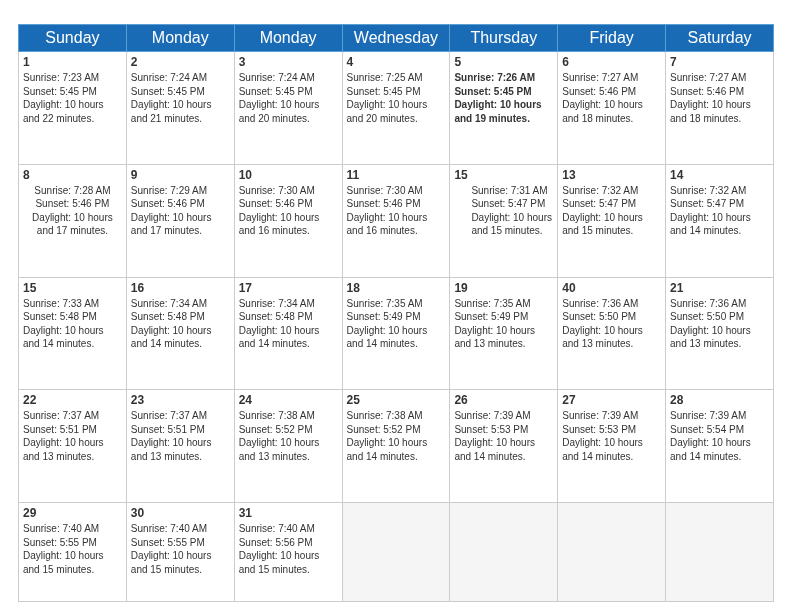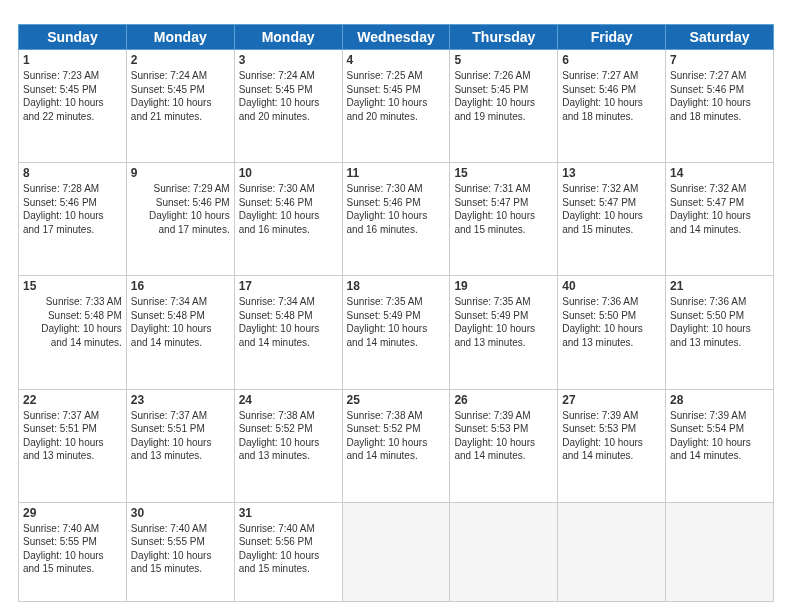--- a/index.html
+++ b/index.html
@@ -56,22 +56,22 @@
       flex: 1;
       border: 1px solid #ccc;
       border-collapse: collapse;
       width: 100%;
       table-layout: fixed;
     }
     .calendar th {
       background-color: #1a6bb5;
       color: white;
       text-align: center;
-      font-size: 14px;
-      font-weight: bold;
+      font-size: 16px;
+      font-weight: normal;
       padding: 4px 2px;
       border: 1px solid #5a9fd4;
     }
     .calendar td {
       vertical-align: top;
       border: 1px solid #ccc;
       padding: 3px 4px;
       font-size: 9.5px;
       color: #333;
       background: #fff;
@@ -139,21 +139,21 @@
           </td>
           <td>
             <span class="day-num">4</span>
             <div class="day-info" style="white-space: pre-line;">Sunrise: 7:25 AM
 Sunset: 5:45 PM
 Daylight: 10 hours
 and 20 minutes.</div>
           </td>
           <td>
             <span class="day-num">5</span>
-            <div class="day-info" style="white-space: pre-line;">Sunrise: 7:26 AM
+            <div class="day-info" style="white-space: pre-line; font-weight: bold;">Sunrise: 7:26 AM
 Sunset: 5:45 PM
 Daylight: 10 hours
 and 19 minutes.</div>
           </td>
           <td>
             <span class="day-num">6</span>
             <div class="day-info" style="white-space: pre-line;">Sunrise: 7:27 AM
 Sunset: 5:46 PM
 Daylight: 10 hours
 and 18 minutes.</div>
@@ -162,49 +162,49 @@
             <span class="day-num">7</span>
             <div class="day-info" style="white-space: pre-line;">Sunrise: 7:27 AM
 Sunset: 5:46 PM
 Daylight: 10 hours
 and 18 minutes.</div>
           </td>
         </tr>
         <tr>
           <td>
             <span class="day-num">8</span>
-            <div class="day-info" style="white-space: pre-line;">Sunrise: 7:28 AM
+            <div class="day-info" style="white-space: pre-line; text-align: center;">Sunrise: 7:28 AM
 Sunset: 5:46 PM
 Daylight: 10 hours
 and 17 minutes.</div>
           </td>
           <td>
             <span class="day-num">9</span>
-            <div class="day-info" style="white-space: pre-line; text-align: right;">Sunrise: 7:29 AM
+            <div class="day-info" style="white-space: pre-line;">Sunrise: 7:29 AM
 Sunset: 5:46 PM
 Daylight: 10 hours
 and 17 minutes.</div>
           </td>
           <td>
             <span class="day-num">10</span>
             <div class="day-info" style="white-space: pre-line;">Sunrise: 7:30 AM
 Sunset: 5:46 PM
 Daylight: 10 hours
 and 16 minutes.</div>
           </td>
           <td>
             <span class="day-num">11</span>
             <div class="day-info" style="white-space: pre-line;">Sunrise: 7:30 AM
 Sunset: 5:46 PM
 Daylight: 10 hours
 and 16 minutes.</div>
           </td>
           <td>
             <span class="day-num">15</span>
-            <div class="day-info" style="white-space: pre-line;">Sunrise: 7:31 AM
+            <div class="day-info" style="white-space: pre-line; margin-left: 17px;">Sunrise: 7:31 AM
 Sunset: 5:47 PM
 Daylight: 10 hours
 and 15 minutes.</div>
           </td>
           <td>
             <span class="day-num">13</span>
             <div class="day-info" style="white-space: pre-line;">Sunrise: 7:32 AM
 Sunset: 5:47 PM
 Daylight: 10 hours
 and 15 minutes.</div>
@@ -213,21 +213,21 @@
             <span class="day-num">14</span>
             <div class="day-info" style="white-space: pre-line;">Sunrise: 7:32 AM
 Sunset: 5:47 PM
 Daylight: 10 hours
 and 14 minutes.</div>
           </td>
         </tr>
         <tr>
           <td>
             <span class="day-num">15</span>
-            <div class="day-info" style="white-space: pre-line; text-align: right;">Sunrise: 7:33 AM
+            <div class="day-info" style="white-space: pre-line;">Sunrise: 7:33 AM
 Sunset: 5:48 PM
 Daylight: 10 hours
 and 14 minutes.</div>
           </td>
           <td>
             <span class="day-num">16</span>
             <div class="day-info" style="white-space: pre-line;">Sunrise: 7:34 AM
 Sunset: 5:48 PM
 Daylight: 10 hours
 and 14 minutes.</div>

